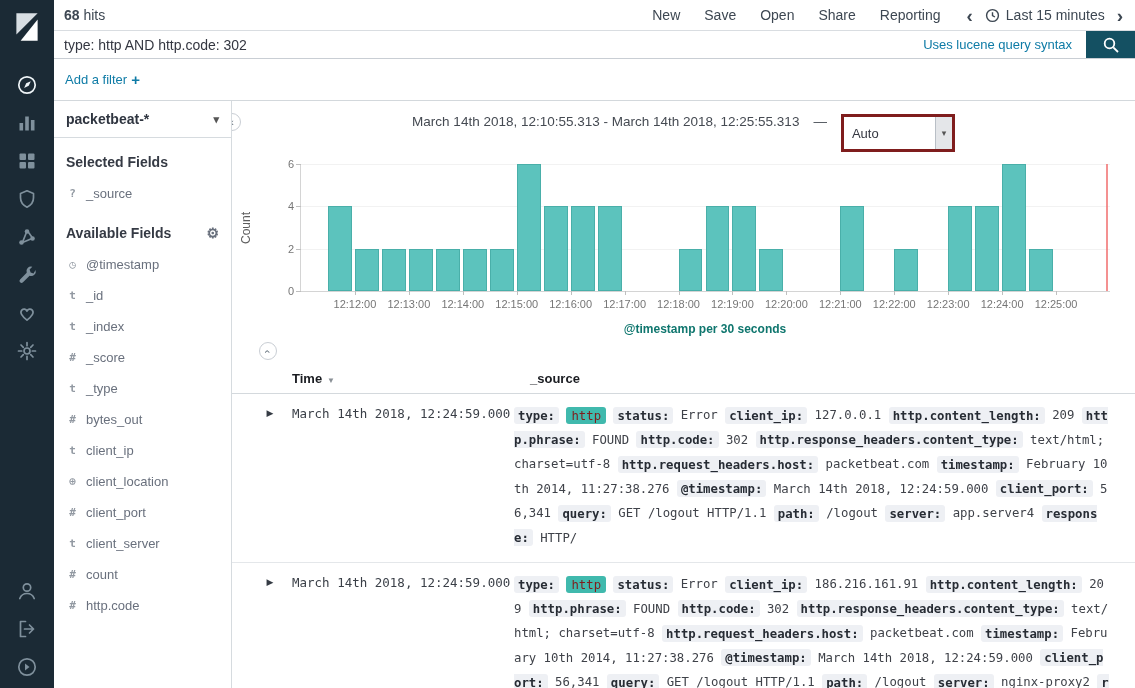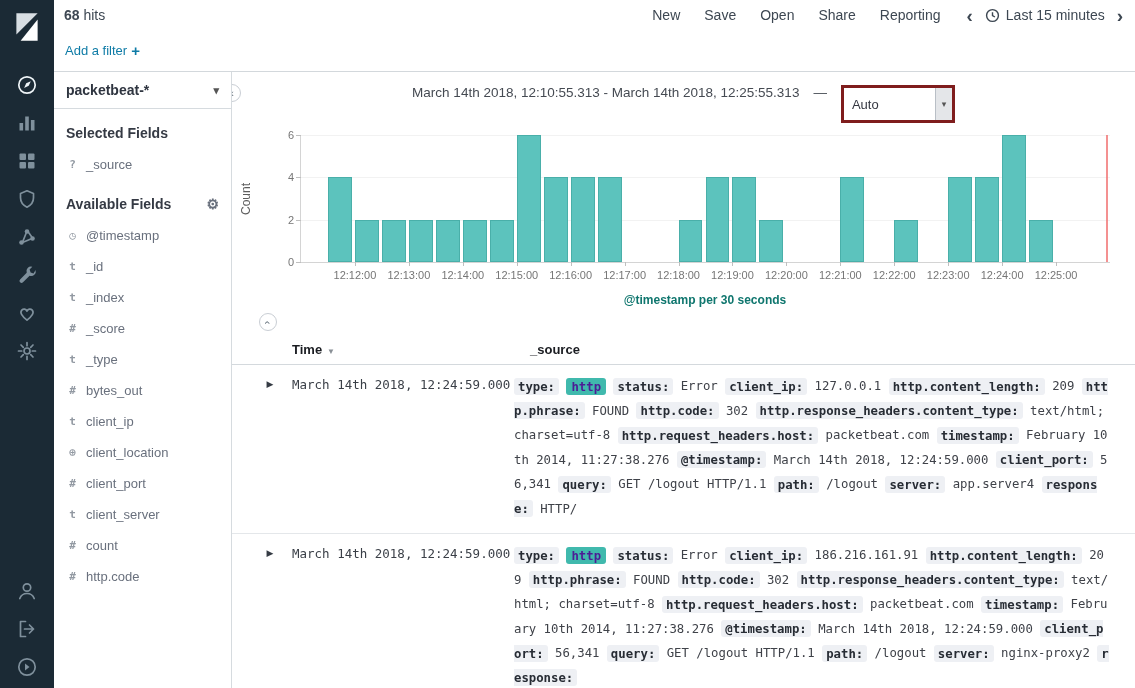--- a/index.html
+++ b/index.html
@@ -94,21 +94,21 @@
   .c-time{width:228px;font-size:13px;font-weight:700;color:#1a1c21;padding-left:6px;cursor:pointer;}
   .c-time .sort{font-size:8px;color:#8a9096;margin-left:5px;}
   .c-src{flex:1;font-size:13px;font-weight:700;color:#1a1c21;padding-left:16px;}
   .doc-row{display:flex;align-items:flex-start;padding:6px 0;border-bottom:1px solid #e4e7ea;}
   .expand{width:32px;margin-left:22px;text-align:center;font-size:9px;color:#353b44;padding-top:8px;cursor:pointer;}
   .d-time{width:228px;padding-left:6px;padding-top:6px;font-family:"DejaVu Sans Mono",monospace;font-size:12.5px;color:#3a3f47;}
   .d-src{flex:1;padding:3px 26px 6px 0;font-family:"DejaVu Sans Mono",monospace;font-size:12.3px;
     line-height:24.5px;color:#3f4249;word-break:break-all;}
   .fname{font-weight:700;background:#eef0f4;border-radius:3px;padding:1.5px 4px;color:#272c34;}
   .fval{}
-  .fval.hl{background:var(--hl);color:#4c1d95;font-weight:700;padding:1.5px 5px;border-radius:3px;}
+  .fval.hl{background:var(--hl);color:#7f1d1d;font-weight:400;padding:1.5px 5px;border-radius:3px;}
 </style>
 </head>
 <body>
 
 <div id="app">
 
   <nav id="sidenav">
     <div class="logo">
       <svg width="34" height="34" viewBox="0 0 32 32">
         <path d="M6 3h20L6 23z" fill="#d8dee3"></path>
@@ -211,20 +211,30 @@
           <svg width="15" height="15" viewBox="0 0 16 16">
             <circle cx="8" cy="8" r="6.3" fill="none" stroke="#3d4752" stroke-width="1.5"></circle>
             <path d="M8 4.5V8l2.6 1.6" fill="none" stroke="#3d4752" stroke-width="1.5"></path>
           </svg>
           <span>Last 15 minutes</span>
         </span>
         <span class="chev">›</span>
       </div>
     </header>
 
+    <div id="searchbar">
+      <input id="query-input" value="type: http AND http.code: 302" style="">
+      <a class="lucene">Uses lucene query syntax</a>
+      <button class="search-btn">
+        <svg width="18" height="18" viewBox="0 0 18 18">
+          <circle cx="7.5" cy="7.5" r="4.8" fill="none" stroke="#fff" stroke-width="1.8"></circle>
+          <path d="M11.3 11.3L16 16" stroke="#fff" stroke-width="1.8"></path>
+        </svg>
+      </button>
+    </div>
 
     <div id="filterbar">
       <a>
         <span>Add a filter</span>
         <b class="plus">+</b>
       </a>
     </div>
 
     <div id="content">
 

